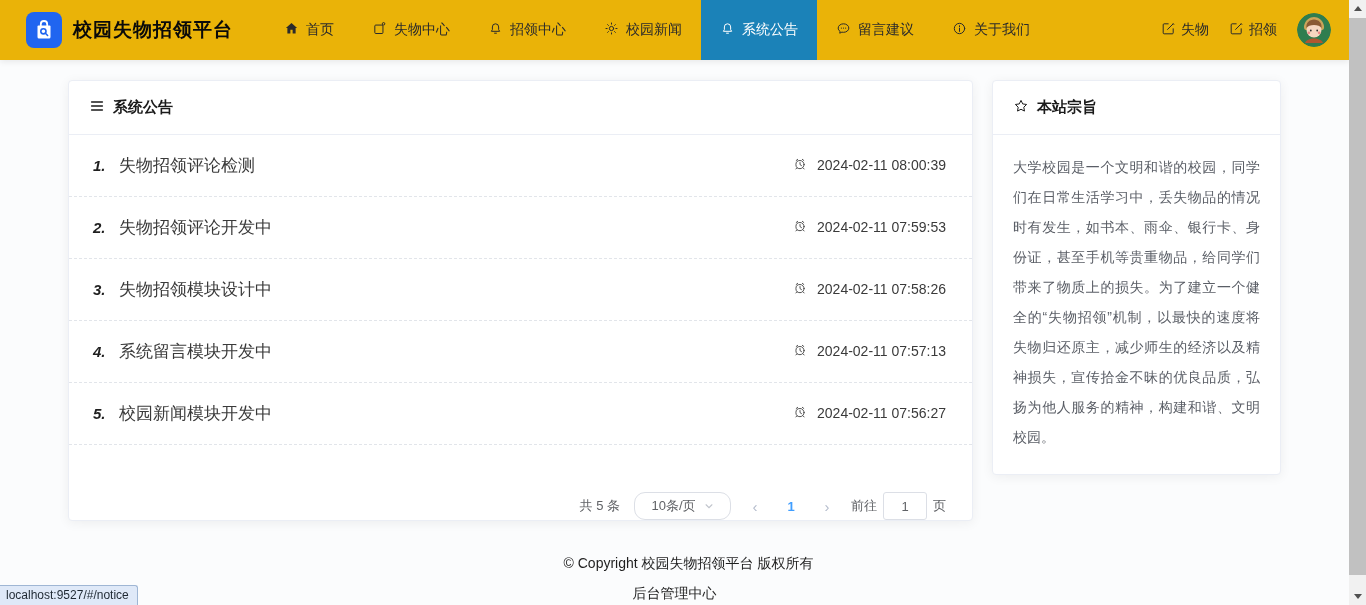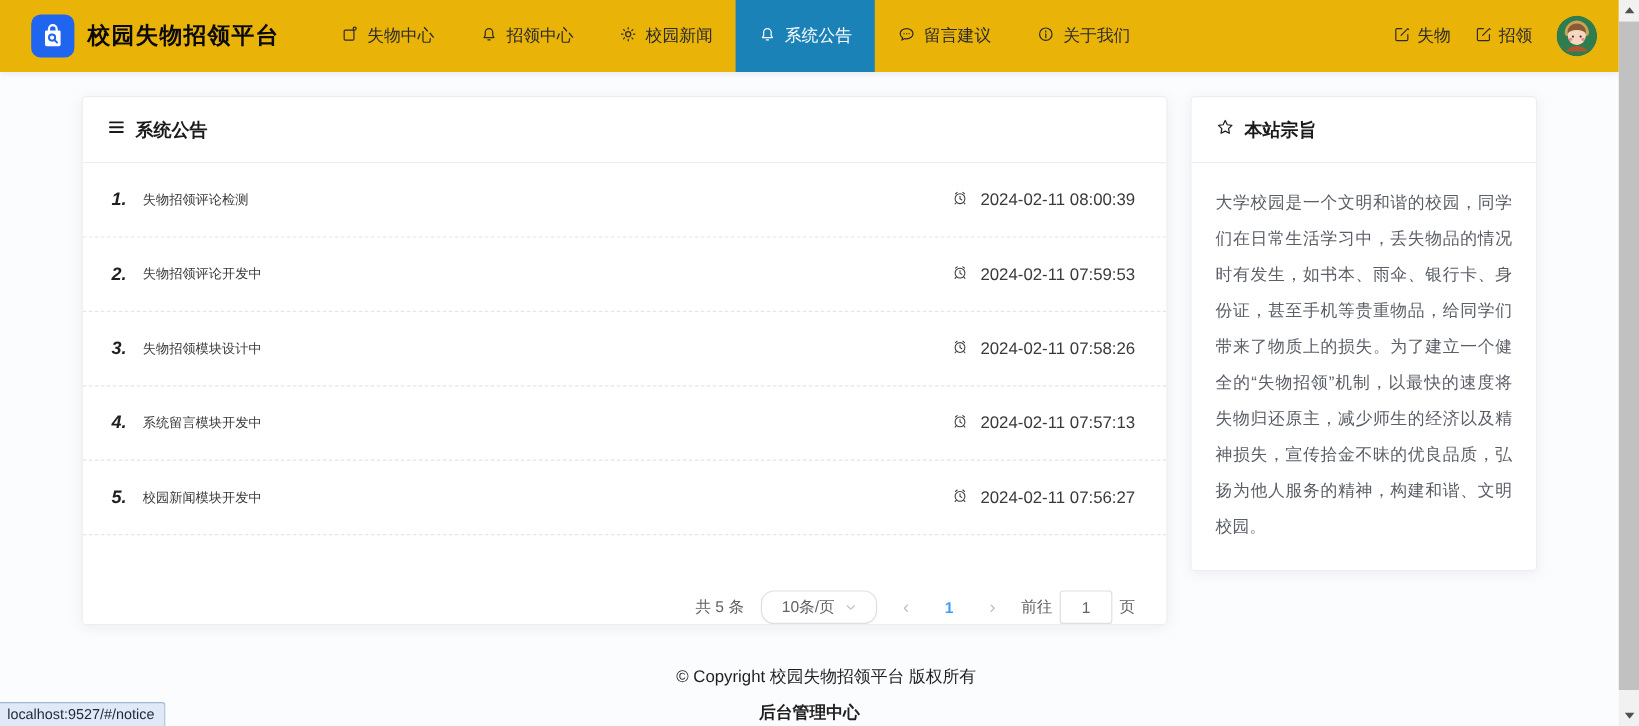--- a/index.html
+++ b/index.html
@@ -23,42 +23,42 @@
 
   
   .card { position:absolute; background:#fff; border:1px solid #ebeef5; border-radius:4px;
           box-shadow:0 2px 12px rgba(0,0,0,.06); }
   .card-header { display:flex; align-items:center; gap:8px; padding:17px 20px; border-bottom:1px solid #ebeef5;
                  font-size:15px; font-weight:bold; color:#1a1a1a; }
   .notice-card { left:68px; top:80px; width:905px; height:441px; display:flex; flex-direction:column; }
   .notice-list { flex:1 1 auto; }
   .notice-row { height:62px; display:flex; align-items:center; padding:0 26px 0 24px; border-bottom:1px dashed #e2e5ea; }
   .row-num { font-weight:bold; font-style:italic; font-size:15px; color:#1f1f1f; width:26px; flex:0 0 auto; }
-  .row-title { font-size:11px; color:#3a3a3a; cursor:pointer; }
+  .row-title { font-size:17px; color:#3a3a3a; cursor:pointer; }
   .row-time { margin-left:auto; display:flex; align-items:flex-start; gap:10px; font-size:14px; color:#3a3a3a; }
 
   
   .pagination { display:flex; justify-content:flex-end; align-items:center; gap:12px; padding:24px 26px 0 0; font-size:13px; color:#606266; }
   .pg-total { margin-right:2px; }
   .pg-select { width:97px; height:28px; border:1px solid #dcdfe6; border-radius:11px; display:flex; align-items:center;
                justify-content:center; gap:8px; color:#606266; background:#fff; cursor:pointer; }
   .pg-arrow { width:24px; text-align:center; font-size:15px; color:#b4bccc; cursor:pointer; user-select:none; }
   .pg-num { min-width:24px; text-align:center; font-size:13px; font-weight:bold; color:#409eff; cursor:pointer; }
   .pg-jump { display:flex; align-items:center; gap:6px; color:#606266; }
   .jump-input { width:44px; height:28px; border:1px solid #dcdfe6; border-radius:3px; text-align:center;
                 font-size:13px; color:#606266; font-family:inherit; outline:none; background:#fff; }
 
   
   .aside-card { left:992px; top:80px; width:289px; }
   .aside-body { padding:17px 20px 22px 20px; font-size:14px; line-height:30px; color:#5a5e66; text-align:justify; }
 
   
   .footer { position:absolute; left:0; width:1349px; text-align:center; color:#1f1f1f; }
   .footer-copy { top:555px; font-size:14px;padding-left:28px; }
-  .footer-admin { top:585px; font-size:14px; cursor:pointer;font-weight:bold; }
+  .footer-admin { top:585px; font-size:14px; cursor:pointer; }
   .footer div { display:inline-block; }
 
   
   .status-bubble { position:absolute; left:0; bottom:0; background:#dfe9f8; border:1px solid #9fb6d4; border-left:none; border-bottom:none;
                    border-top-right-radius:3px; padding:2px 8px 3px 6px; font-size:12px; color:#1f2933; z-index:9; }
 
   
   .scrollbar { position:absolute; right:0; top:0; width:17px; height:605px; background:#f1f1f1; z-index:10; }
   .sb-btn { position:absolute; left:0; width:17px; height:17px; display:flex; align-items:center; justify-content:center; cursor:pointer; }
   .sb-up { top:0; } .sb-down { bottom:0; }
@@ -78,20 +78,26 @@
           <path fill="#fff" d="M6.5 7.5h11a1 1 0 0 1 1 1V19a1.5 1.5 0 0 1-1.5 1.5H7A1.5 1.5 0 0 1 5.5 19V8.5a1 1 0 0 1 1-1z"></path>
           <path fill="none" stroke="#fff" stroke-width="1.8" d="M8.8 9V6.2a3.2 3.2 0 0 1 6.4 0V9"></path>
           <circle cx="11.4" cy="13.3" r="2.6" fill="none" stroke="#2065f0" stroke-width="1.6"></circle>
           <path d="M13.4 15.3l2.2 2.2" stroke="#2065f0" stroke-width="1.6" stroke-linecap="round"></path>
         </svg>
       </span>
       <span class="brand-title">校园失物招领平台</span>
     </div>
 
     <div class="nav">
+      <div class="nav-item">
+        <span><svg width="15" height="15" viewBox="0 0 24 24">
+              <path fill="currentColor" d="M12 3l9 8h-2.4v9h-4.8v-6h-3.6v6H5.4v-9H3z"></path>
+            </svg></span>
+        <span>首页</span>
+      </div>
       <div class="nav-item">
         <span><svg width="15" height="15" viewBox="0 0 24 24" fill="none" stroke="currentColor" stroke-width="1.6">
               <rect x="4.5" y="6.5" width="13" height="13.5" rx="1.5"></rect>
               <circle cx="18.5" cy="4.5" r="2"></circle>
             </svg></span>
         <span>失物中心</span>
       </div>
       <div class="nav-item">
         <span><svg width="15" height="15" viewBox="0 0 24 24" fill="none" stroke="currentColor" stroke-width="1.6" stroke-linejoin="round">
               <path d="M12 4.5a5 5 0 0 1 5 5v4.2l1.6 2.8H5.4L7 13.7V9.5a5 5 0 0 1 5-5z"></path>

